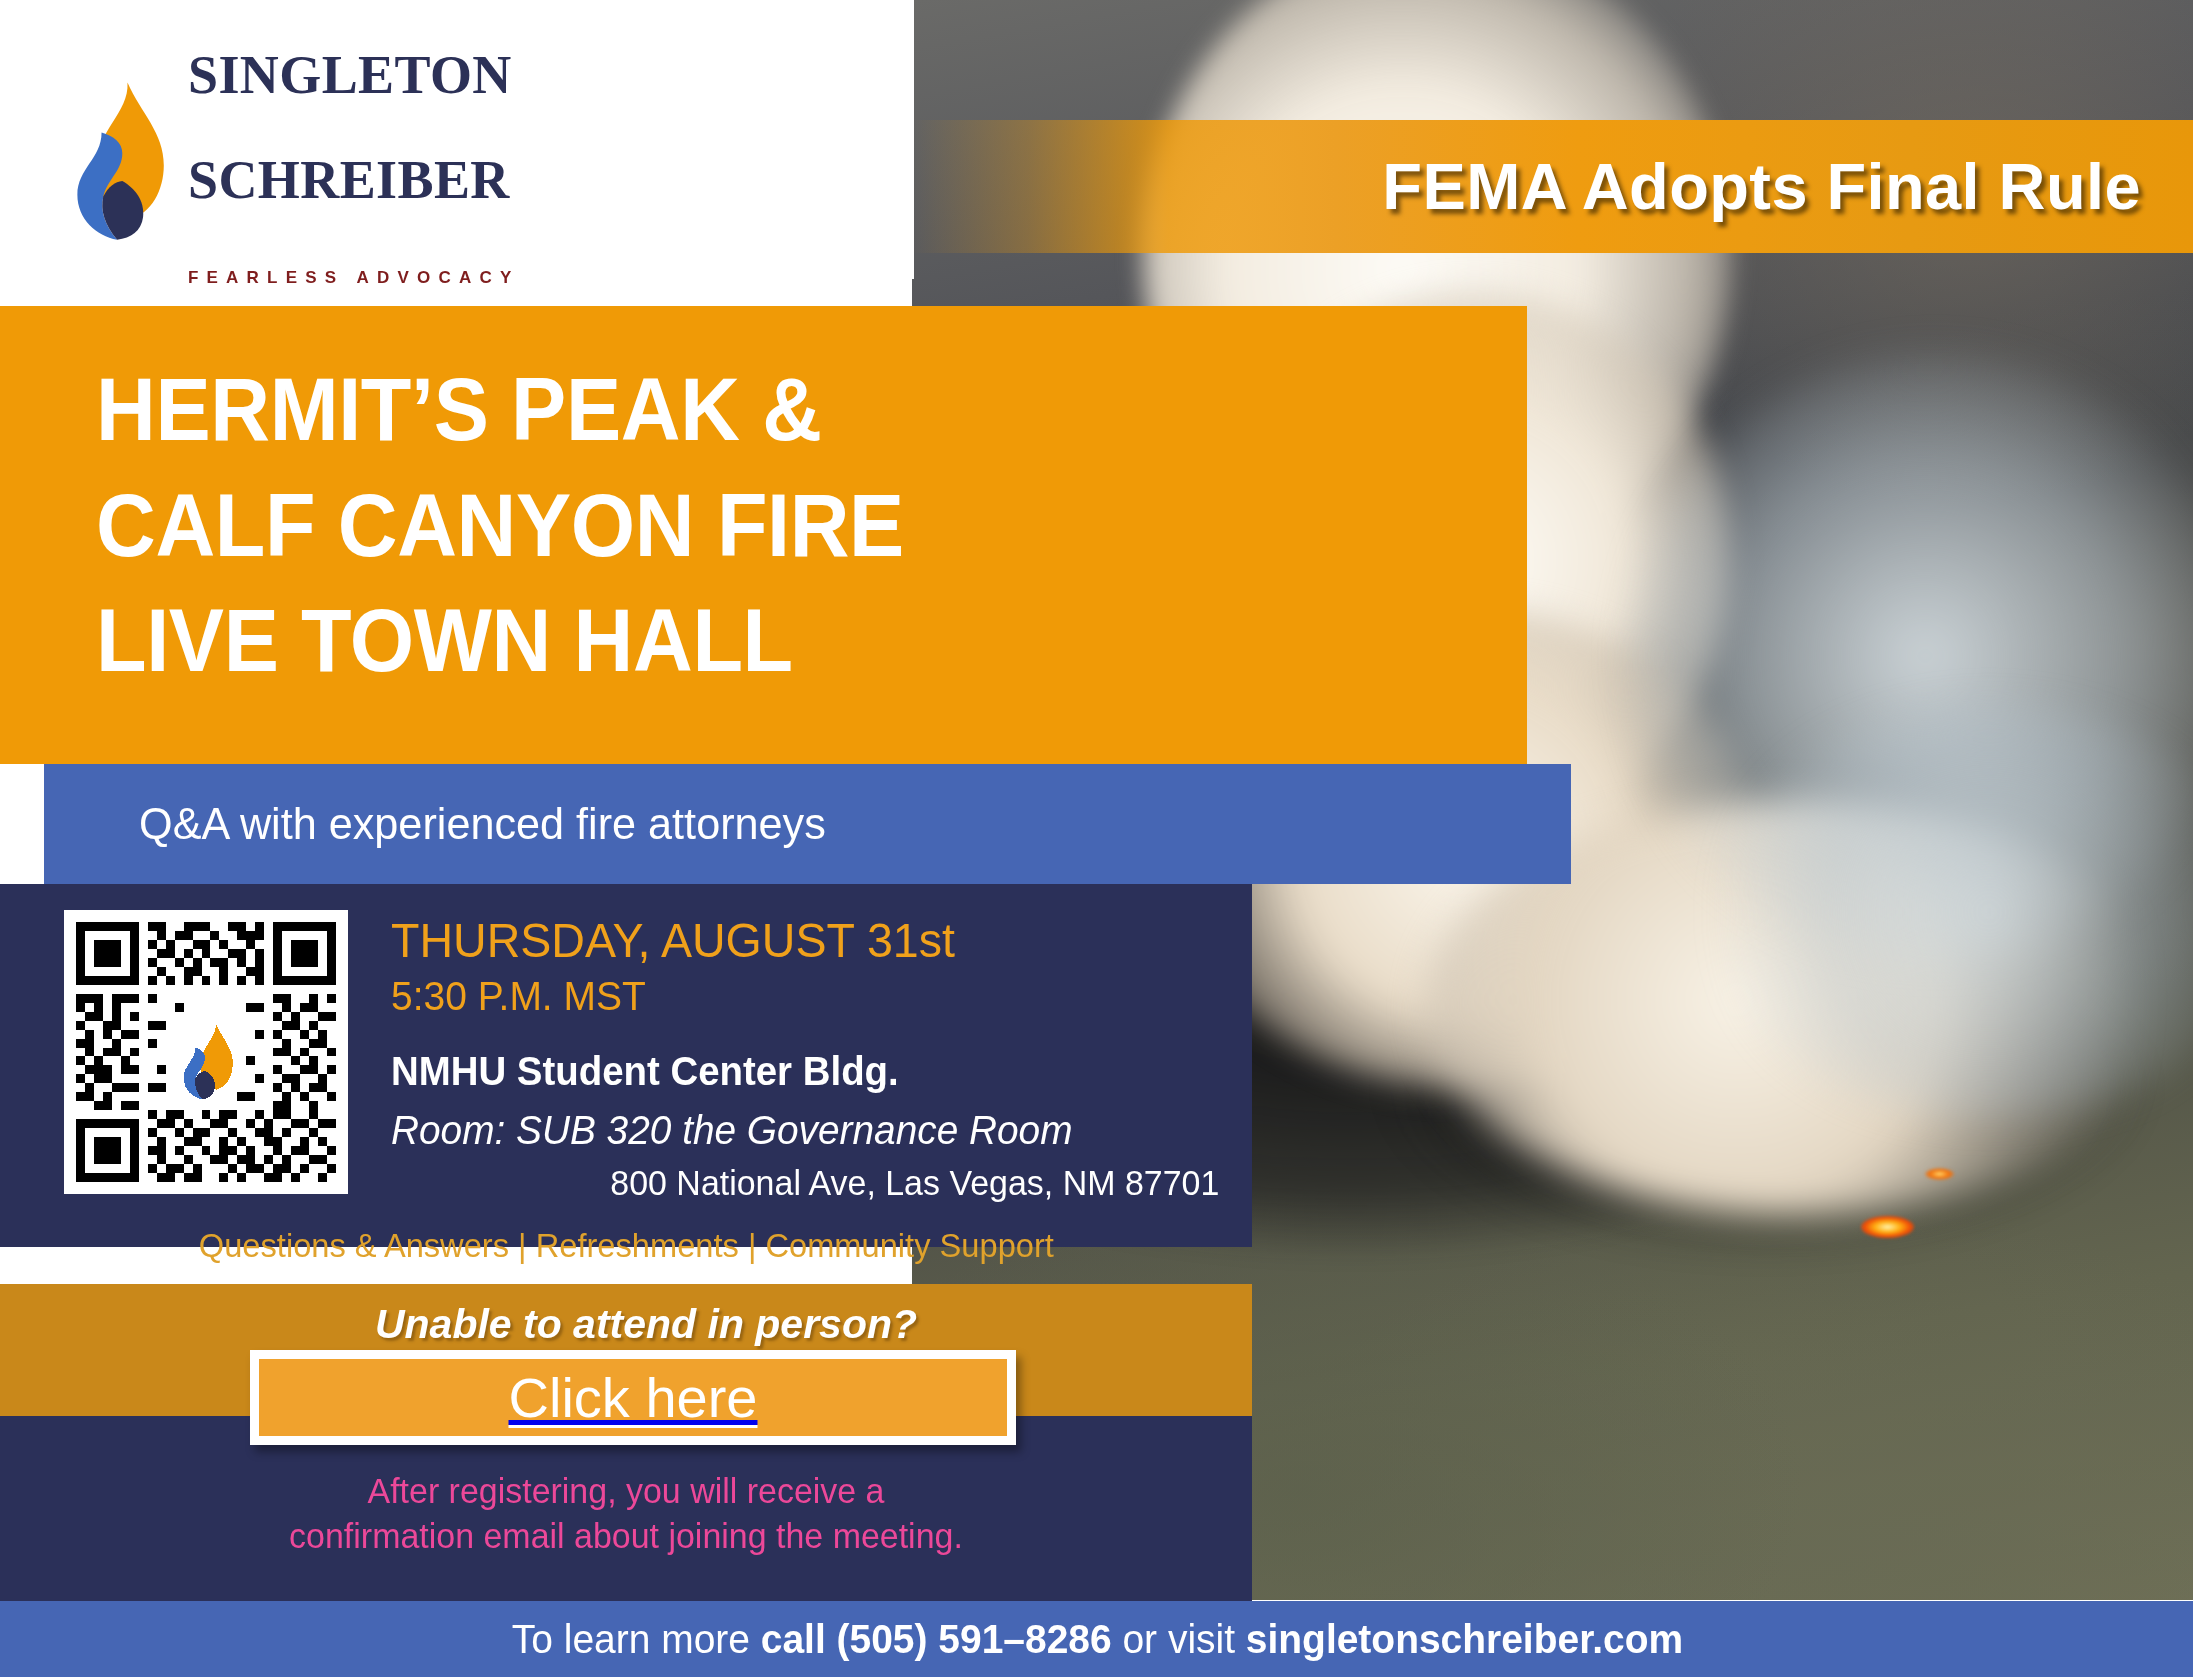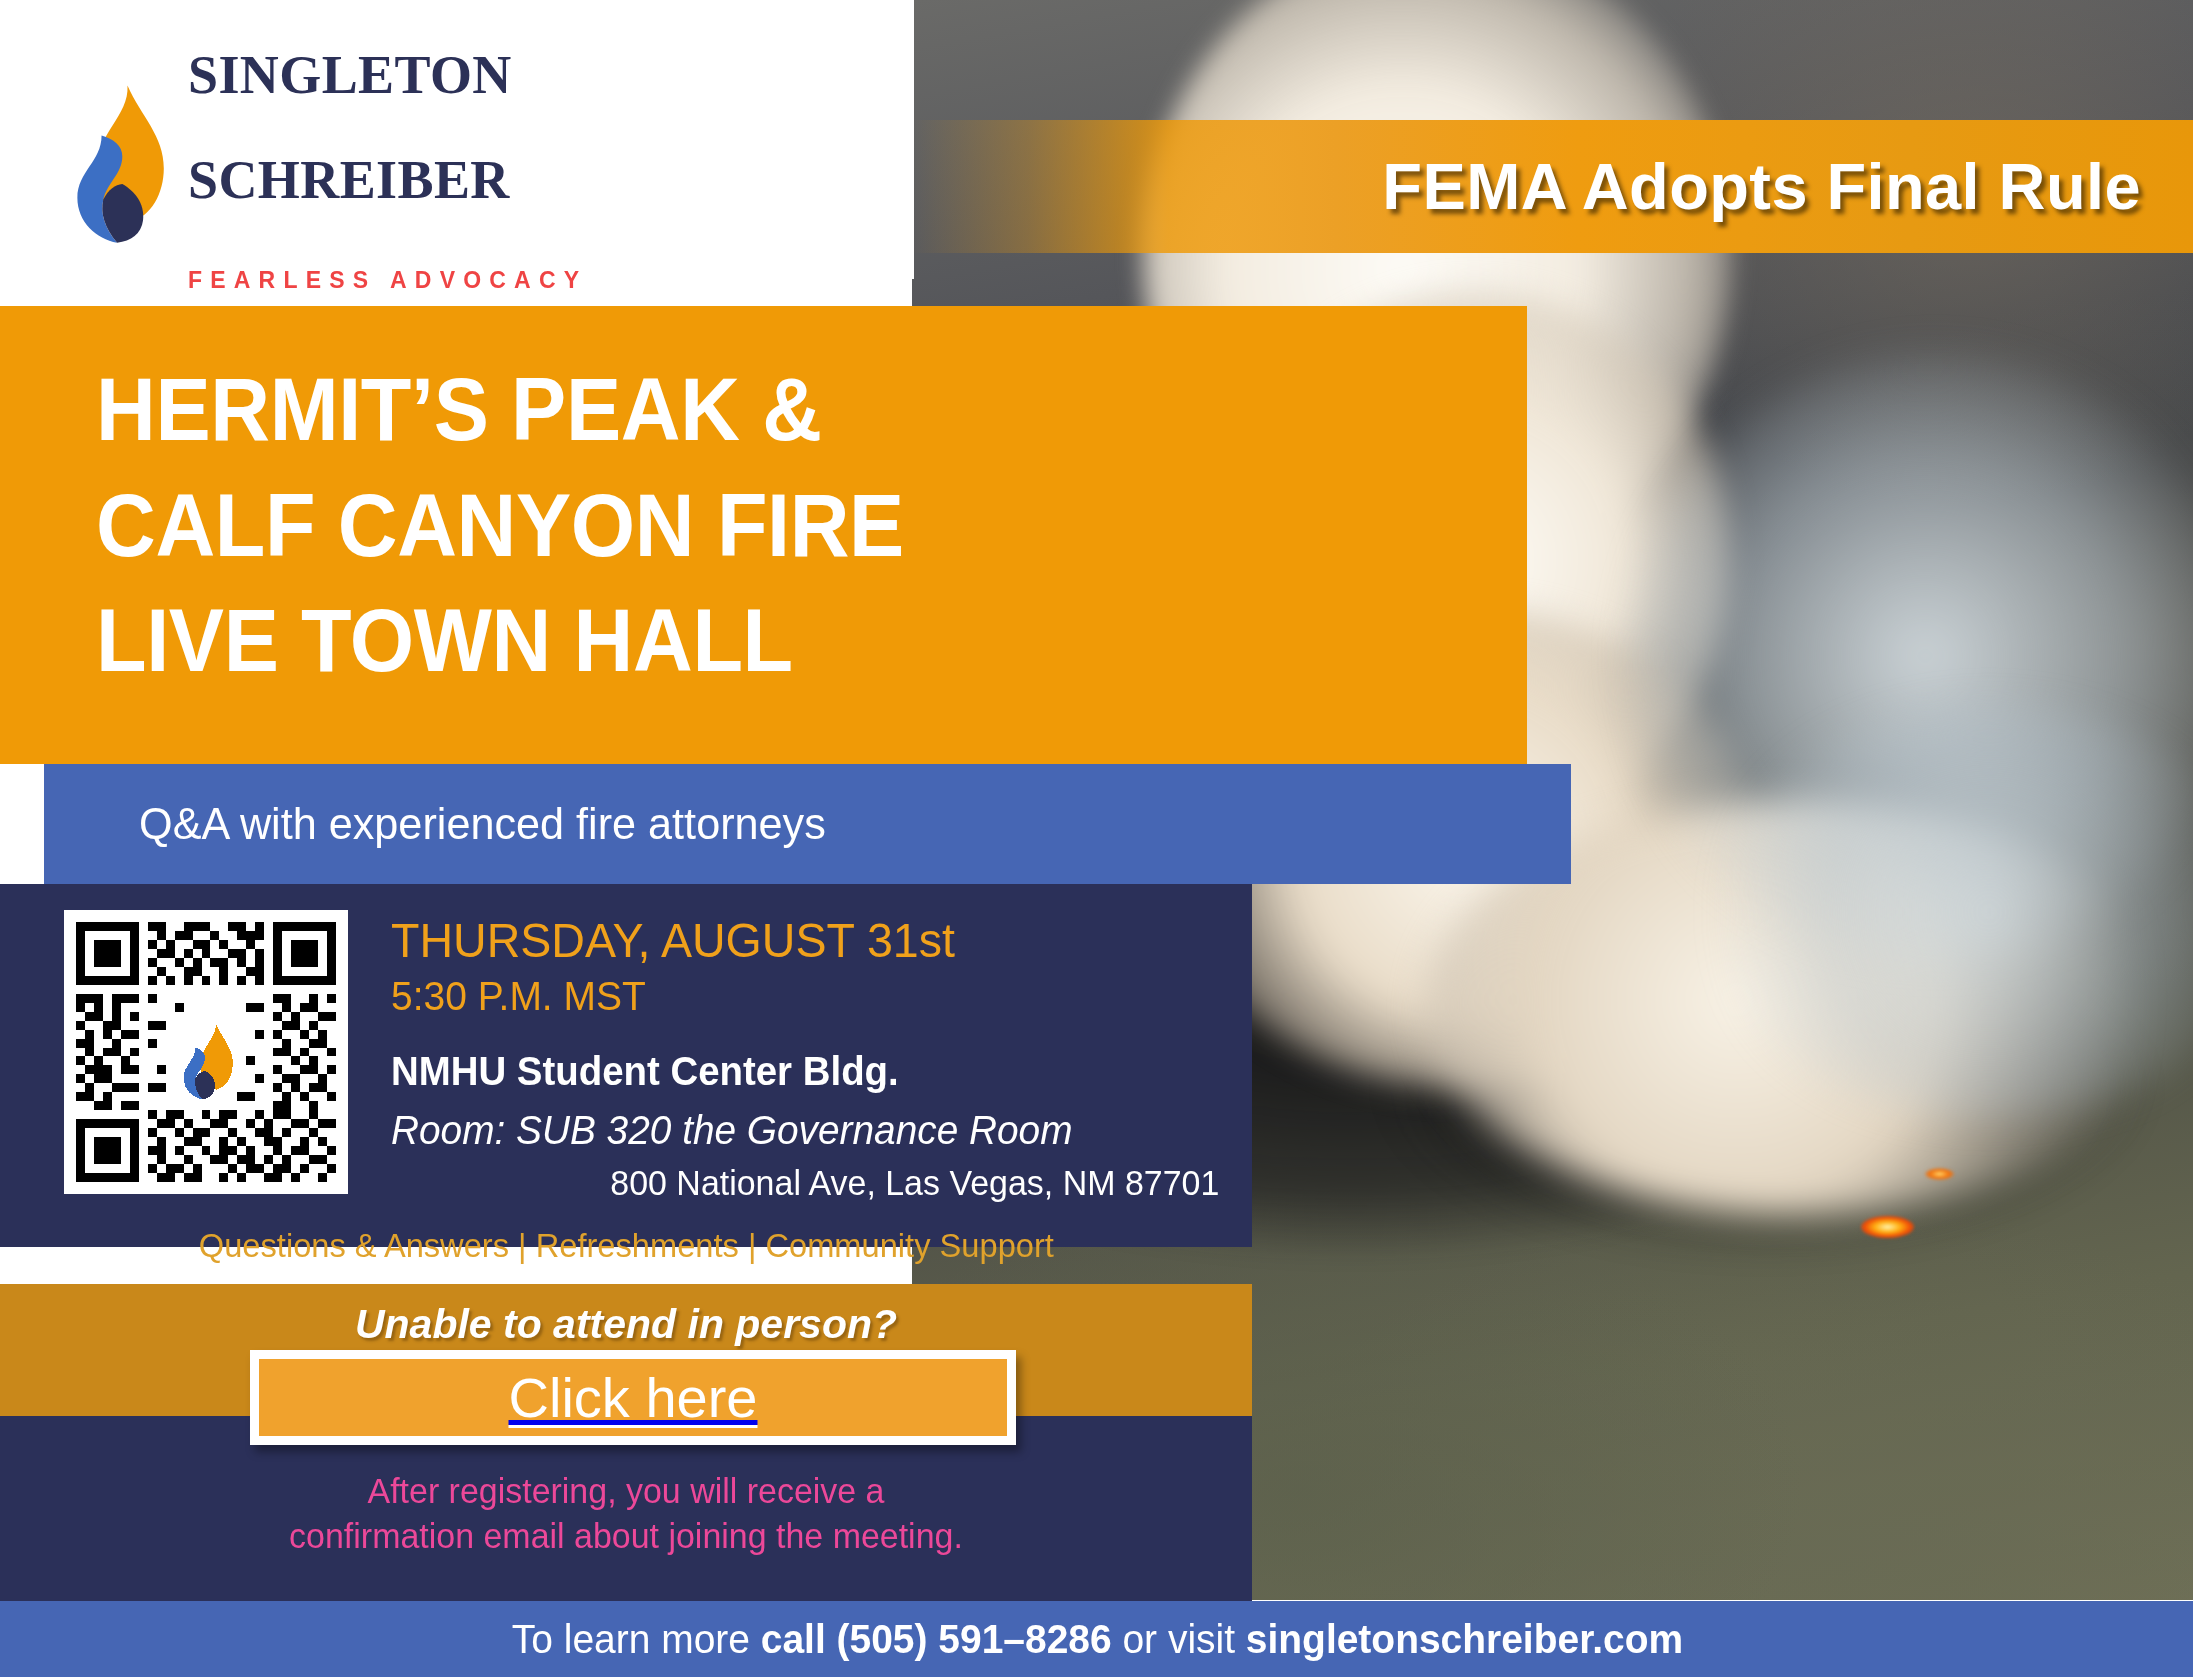--- a/index.html
+++ b/index.html
@@ -86,21 +86,21 @@
   #logo .mark{width:102px;height:162px;flex:none;}
   #logo .wordmark{display:flex;flex-direction:column;line-height:1;padding-top:13.8px;gap:48px;}
   #logo .wm-line{
     font-family:"Liberation Serif", serif;
     font-weight:700;color:#2c3157;letter-spacing:0.4px;
   }
   #logo .wm1{font-size:54px;}
   #logo .wm2{font-size:54px;margin-top:3.4px;}
   #logo .wm-tag{
     font-family:"Liberation Sans", sans-serif;
-    font-size:23px;font-weight:700;color:#ef4444;
+    font-size:17px;font-weight:700;color:#7f1d1d;
     letter-spacing:8.2px;margin-top:13.8px;text-align:center;
   }
 
   
   #fema-banner{
     position:absolute;left:912px;top:120px;width:1282px;height:133px;
     background:linear-gradient(90deg, rgba(240,154,6,0) 0%, rgba(240,154,6,.30) 9%, rgba(240,154,6,.82) 20%, #eca026 33%, #ef9c10 52%, #e79a12 78%, #e8970a 100%);
     display:flex;align-items:center;justify-content:flex-end;
   }
   #fema-banner .t{
@@ -180,20 +180,21 @@
 
   
   #unable-bar{
     position:absolute;left:0;top:1284px;width:1252px;height:132px;
     background:#c9881a;
   }
   #unable-bar .t{
     position:absolute;left:0;top:17px;width:1252px;text-align:center;
     color:#ffffff;font-size:41px;font-style:italic;font-weight:700;
     text-shadow:2.6px 2.6px 2.6px rgba(60,35,0,.35);
+    padding-left:20px;
   }
 
   
   #bottom-panel{
     position:absolute;left:0;top:1416px;width:1252px;height:185px;
     background:#2b3059;
   }
   #zoom-button{
     position:absolute;left:250px;top:-66px;width:766px;height:95px;
     background:#f0a22d;

